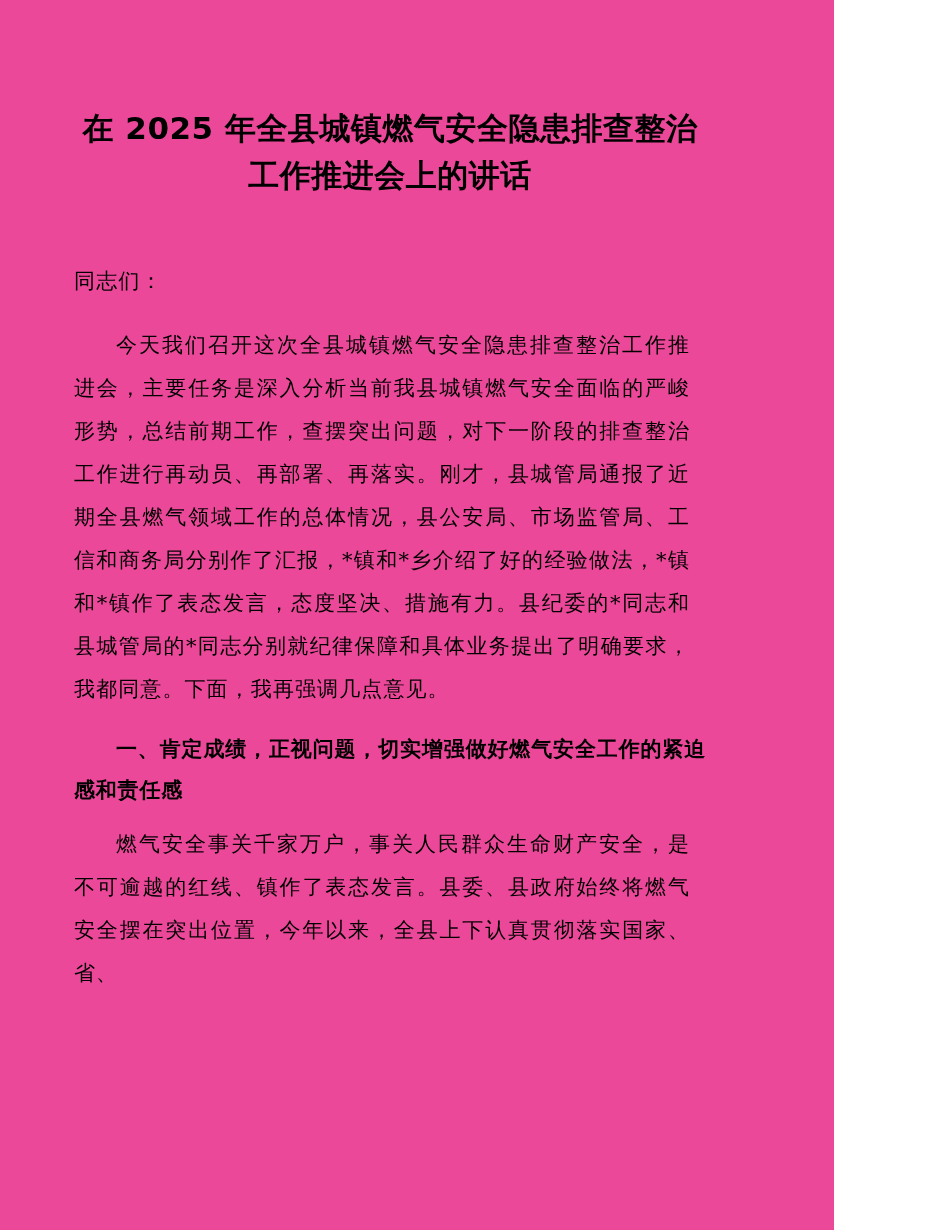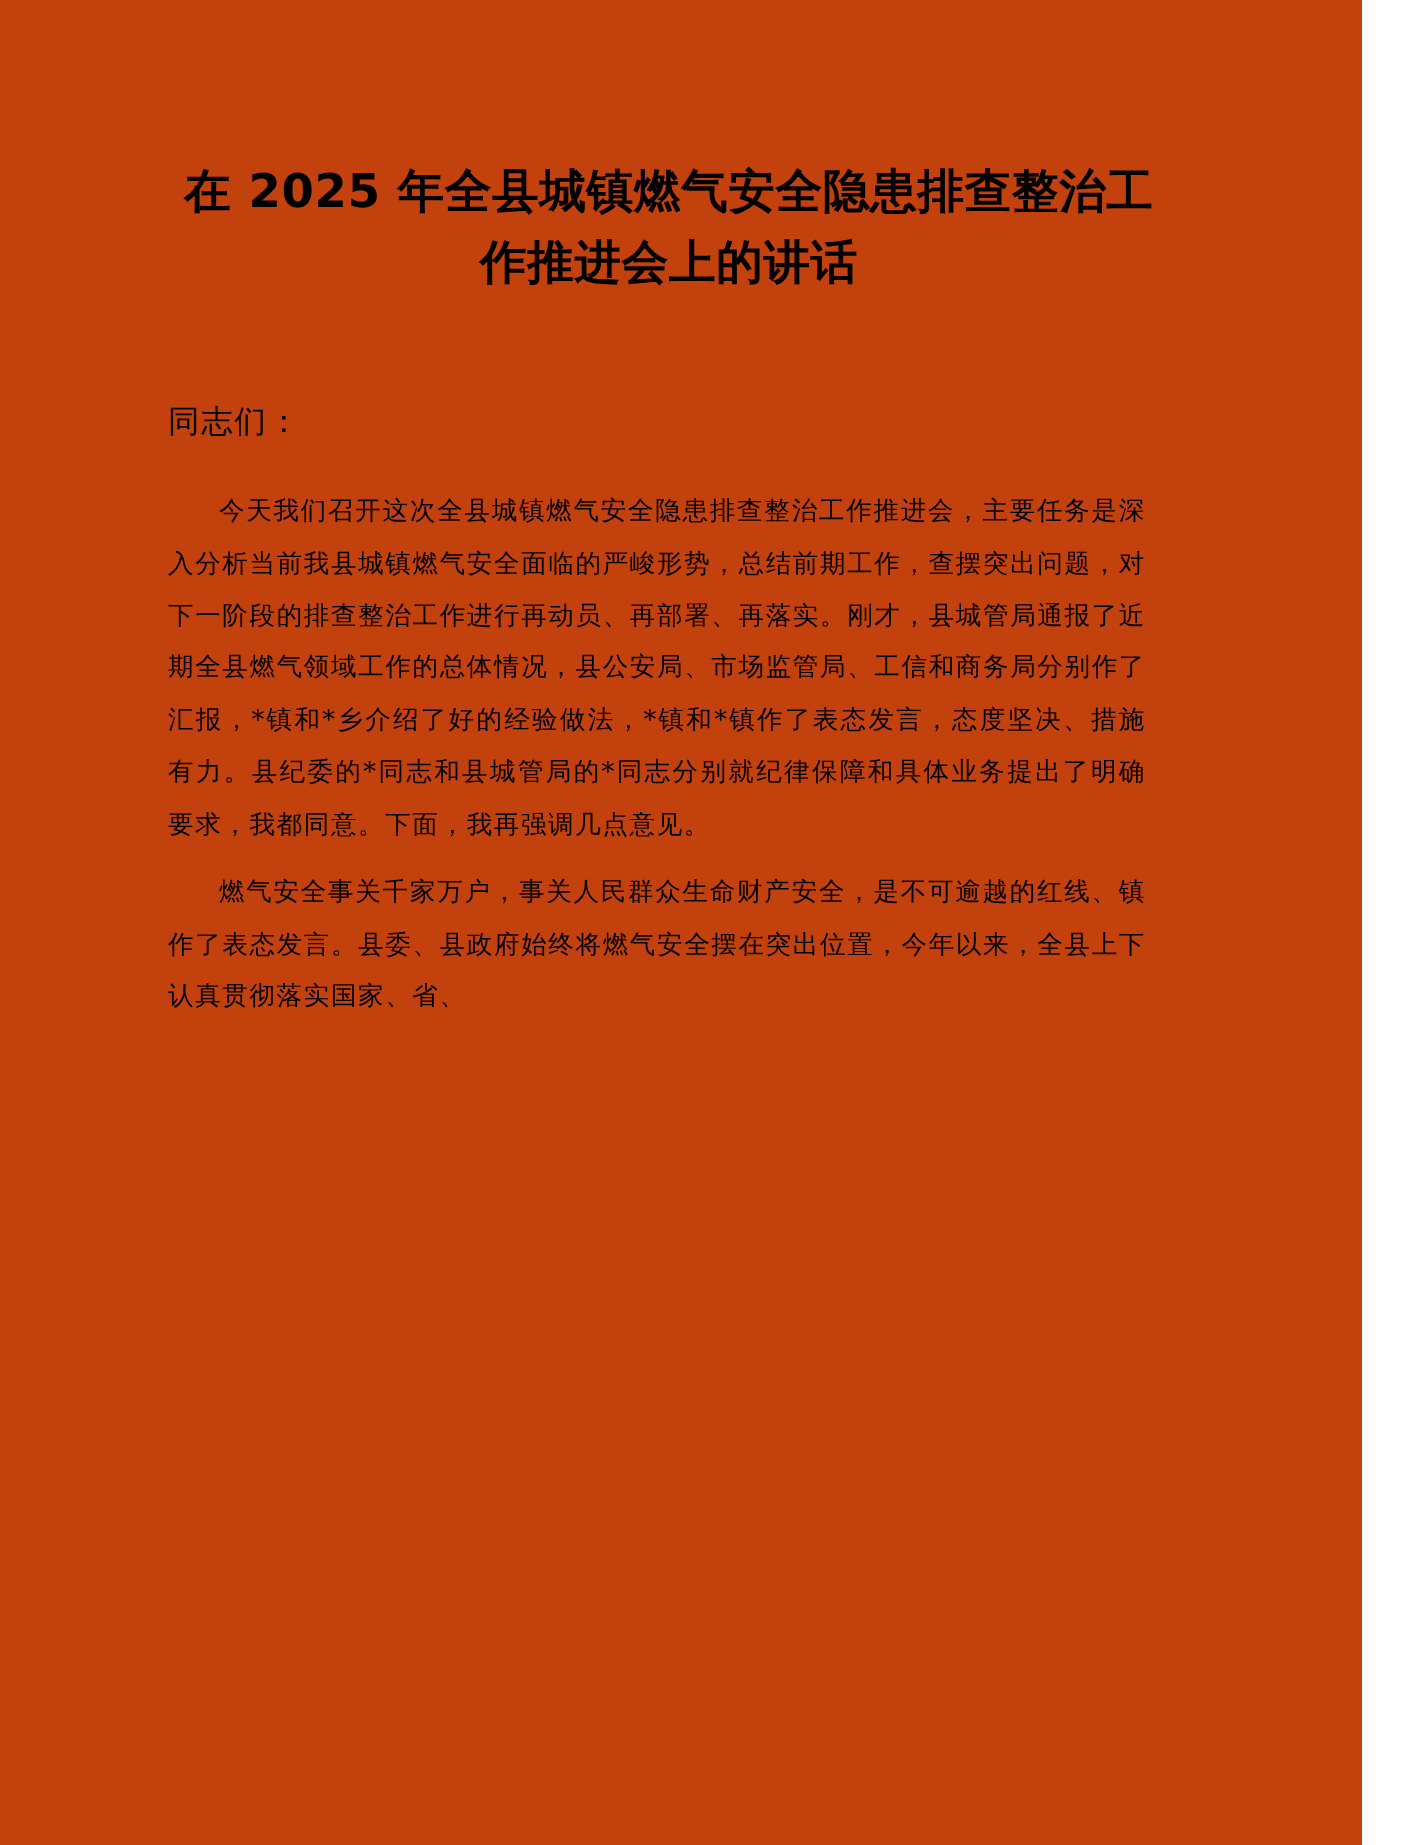--- a/index.html
+++ b/index.html
@@ -9,44 +9,44 @@
   }
   body {
     width: 950px;
     height: 1230px;
     font-family: "Liberation Serif", "DejaVu Serif", serif;
     color: #000000;
     overflow: hidden;
   }
   .page {
     box-sizing: border-box;
-    width: 908px;
+    width: 834px;
     height: 1230px;
-    padding: 105px 128px 0 112px;
-    background: #c2410c;
+    padding: 105px 128px 0 74px;
+    background: #ec4899;
   }
   .doc-title {
     font-family: "DejaVu Sans", "Liberation Sans", sans-serif;
     font-weight: bold;
     font-size: 31px;
     line-height: 1.5;
     text-align: center;
     letter-spacing: 0.5px;
     margin: 0 0 64px 0;
     color: #000;
   }
   .salutation {
     font-size: 21px;
     line-height: 1.9;
     margin: 0 0 22px 0;
     letter-spacing: 1.2px;
     font-family: "DejaVu Serif", "Liberation Serif", serif;
   }
   .body-para {
-    font-size: 17px;
+    font-size: 21px;
     line-height: 2.05;
     text-align: justify;
     text-justify: inter-ideograph;
     letter-spacing: 1.1px;
     margin: 0 16px 10px 0;
     text-indent: 2em;
     font-family: "DejaVu Serif", "Liberation Serif", serif;
   }
   .section-heading {
     font-family: "DejaVu Sans", "Liberation Sans", sans-serif;
@@ -64,16 +64,17 @@
 <body>
 
 <div class="page">
 
   <h1 class="doc-title">在 2025 年全县城镇燃气安全隐患排查整治工作推进会上的讲话</h1>
 
   <p class="salutation">同志们：</p>
 
   <p class="body-para">今天我们召开这次全县城镇燃气安全隐患排查整治工作推进会，主要任务是深入分析当前我县城镇燃气安全面临的严峻形势，总结前期工作，查摆突出问题，对下一阶段的排查整治工作进行再动员、再部署、再落实。刚才，县城管局通报了近期全县燃气领域工作的总体情况，县公安局、市场监管局、工信和商务局分别作了汇报，*镇和*乡介绍了好的经验做法，*镇和*镇作了表态发言，态度坚决、措施有力。县纪委的*同志和县城管局的*同志分别就纪律保障和具体业务提出了明确要求，我都同意。下面，我再强调几点意见。</p>
 
+  <h2 class="section-heading">一、肯定成绩，正视问题，切实增强做好燃气安全工作的紧迫感和责任感</h2>
 
   <p class="body-para">燃气安全事关千家万户，事关人民群众生命财产安全，是不可逾越的红线、镇作了表态发言。县委、县政府始终将燃气安全摆在突出位置，今年以来，全县上下认真贯彻落实国家、省、</p>
 
 </div>
 
 </body></html>

